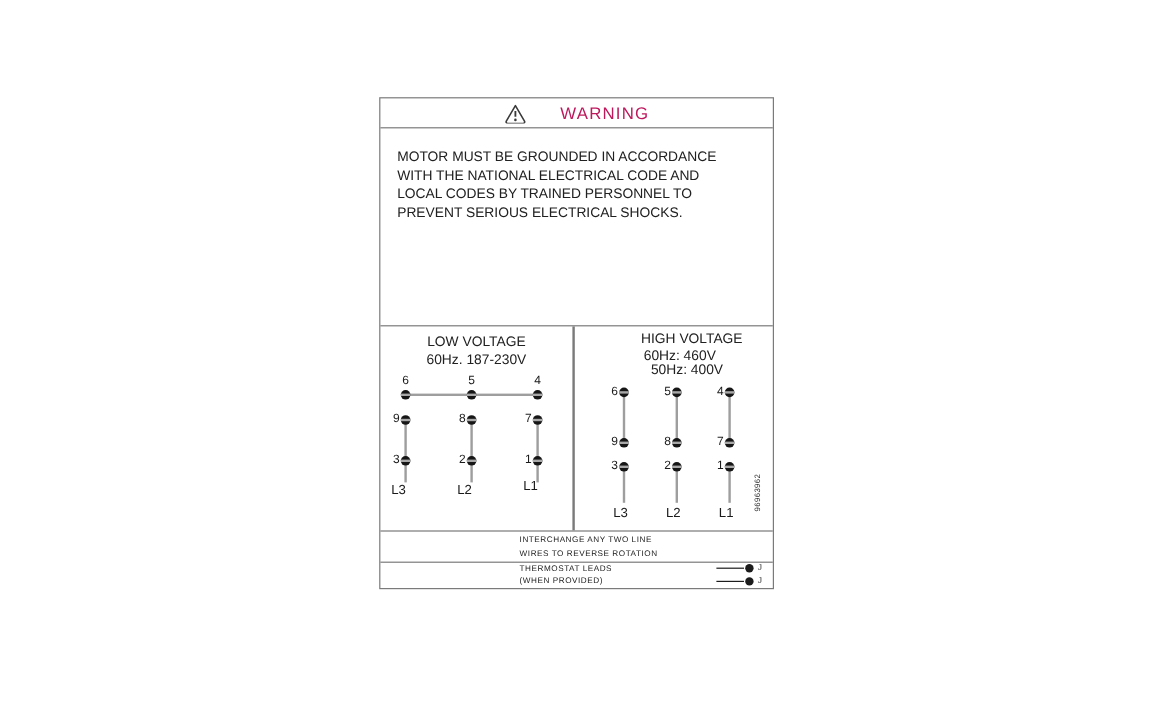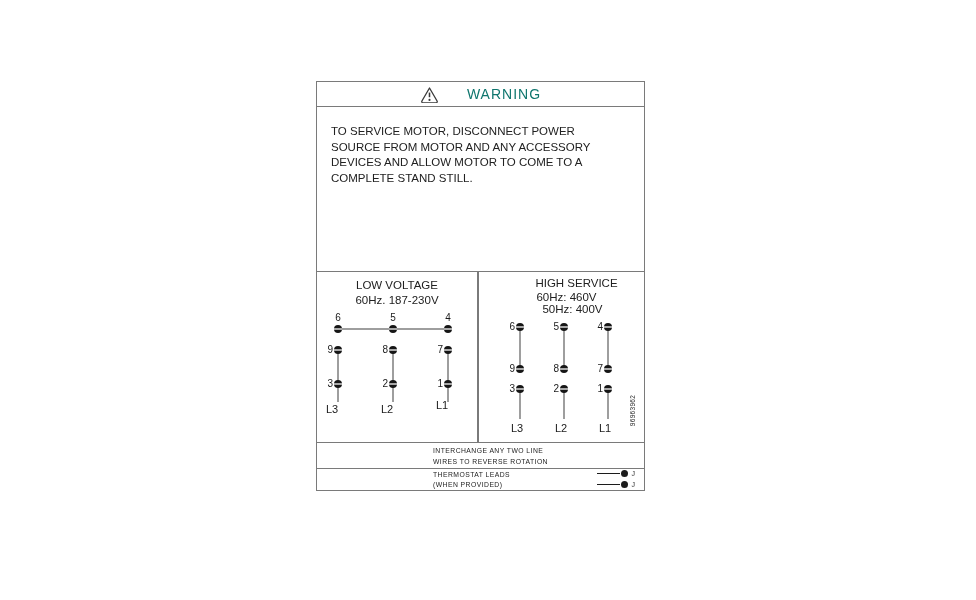--- a/index.html
+++ b/index.html
@@ -4,21 +4,21 @@
 <style>
   :root{
     --border:#7a7a7a; --text:#1e1e1e; --wire:#9e9e9e; --terminal:#161616; --bg:#ffffff;
   }
   *{margin:0;padding:0;box-sizing:border-box;}
   body{background:#fff;font-family:"Liberation Sans","DejaVu Sans",sans-serif;color:var(--text);}
   .canvas{position:relative;width:976px;height:600px;background:var(--bg);overflow:hidden;}
   .label{position:absolute;left:316px;top:81px;width:329px;height:410px;border:1.5px solid var(--border);background:#fff;}
   .sec{position:relative;width:100%;}
   .sec-header{height:24px;display:flex;align-items:center;justify-content:center;gap:28px;}
-  .warn-title{font-size:14px;letter-spacing:1px;color:#0f766e;}
+  .warn-title{font-size:14px;letter-spacing:1px;color:#be185d;}
   .tri-icon{display:flex;align-items:center;}
   .sec-text{height:165px;border-top:1.5px solid var(--border);padding:17px 8px 0 14px;}
   .body-text{font-size:11.5px;line-height:15.7px;white-space:pre-line;color:#212121;}
   .body-text + .body-text{margin-top:16px;}
   .sec-diagrams{height:171px;border-top:1.5px solid var(--border);}
   .vdivider{position:absolute;left:160px;top:0;bottom:0;width:1.5px;background:var(--border);}
   .cell{position:absolute;top:0;bottom:0;}
   .lv-cell{left:0;width:160px;}
   .hv-cell{left:161px;width:166px;}
   .dg-title{position:absolute;left:0;width:100%;text-align:center;font-size:11.5px;color:#212121;}
@@ -50,24 +50,24 @@
         <svg width="19" height="17" viewBox="0 0 24 22">
           <path d="M12 2.6 L21.8 19.4 a1.6 1.6 0 0 1 -1.4 2.4 H3.6 a1.6 1.6 0 0 1 -1.4 -2.4 Z" fill="none" stroke="#3a3a3a" stroke-width="1.7" stroke-linejoin="round"></path>
           <line x1="12" y1="8.5" x2="12" y2="14.5" stroke="#3a3a3a" stroke-width="2"></line>
           <circle cx="12" cy="18" r="1.4" fill="#3a3a3a"></circle>
         </svg>
       </span>
       <span class="warn-title">WARNING</span>
     </div>
 
     <div class="sec sec-text">
-      <div class="body-text">TO SERVICE MOTOR, DISCONNECT POWER
-SOURCE FROM MOTOR AND ANY ACCESSORY
-DEVICES AND ALLOW MOTOR TO COME TO A
-COMPLETE STAND STILL.</div>
+      <div class="body-text">MOTOR MUST BE GROUNDED IN ACCORDANCE
+WITH THE NATIONAL ELECTRICAL CODE AND
+LOCAL CODES BY TRAINED PERSONNEL TO
+PREVENT SERIOUS ELECTRICAL SHOCKS.</div>
     </div>
 
     <div class="sec sec-diagrams">
       <div class="vdivider"></div>
 
       <div class="cell lv-cell">
         <div class="dg-title" style="top:7px;">LOW VOLTAGE</div>
         <div class="dg-title" style="top:22px;">60Hz. 187-230V</div>
 
         <div class="wire-h" style="left:21px;top:56px;width:110px;"></div>
@@ -95,21 +95,21 @@
         <span class="dot" style="left:17px;top:108px;"></span>
         <span class="dot" style="left:72px;top:108px;"></span>
         <span class="dot" style="left:127px;top:108px;"></span>
 
         <span class="lline" style="left:9px;top:131px;">L3</span>
         <span class="lline" style="left:64px;top:131px;">L2</span>
         <span class="lline" style="left:119px;top:127px;">L1</span>
       </div>
 
       <div class="cell hv-cell">
-        <div class="dg-title" style="top:5px;padding-left:31px;">HIGH SERVICE</div>
+        <div class="dg-title" style="top:5px;padding-left:31px;">HIGH VOLTAGE</div>
         <div class="dg-title" style="top:19px;padding-left:11px;">60Hz: 460V</div>
         <div class="dg-title" style="top:31px;padding-left:23px;">50Hz: 400V</div>
 
         <div class="wire-v" style="left:41px;top:55px;height:42px;"></div>
         <div class="wire-v" style="left:85px;top:55px;height:42px;"></div>
         <div class="wire-v" style="left:129px;top:55px;height:42px;"></div>
         <div class="wire-v" style="left:41px;top:117px;height:30px;"></div>
         <div class="wire-v" style="left:85px;top:117px;height:30px;"></div>
         <div class="wire-v" style="left:129px;top:117px;height:30px;"></div>
 

